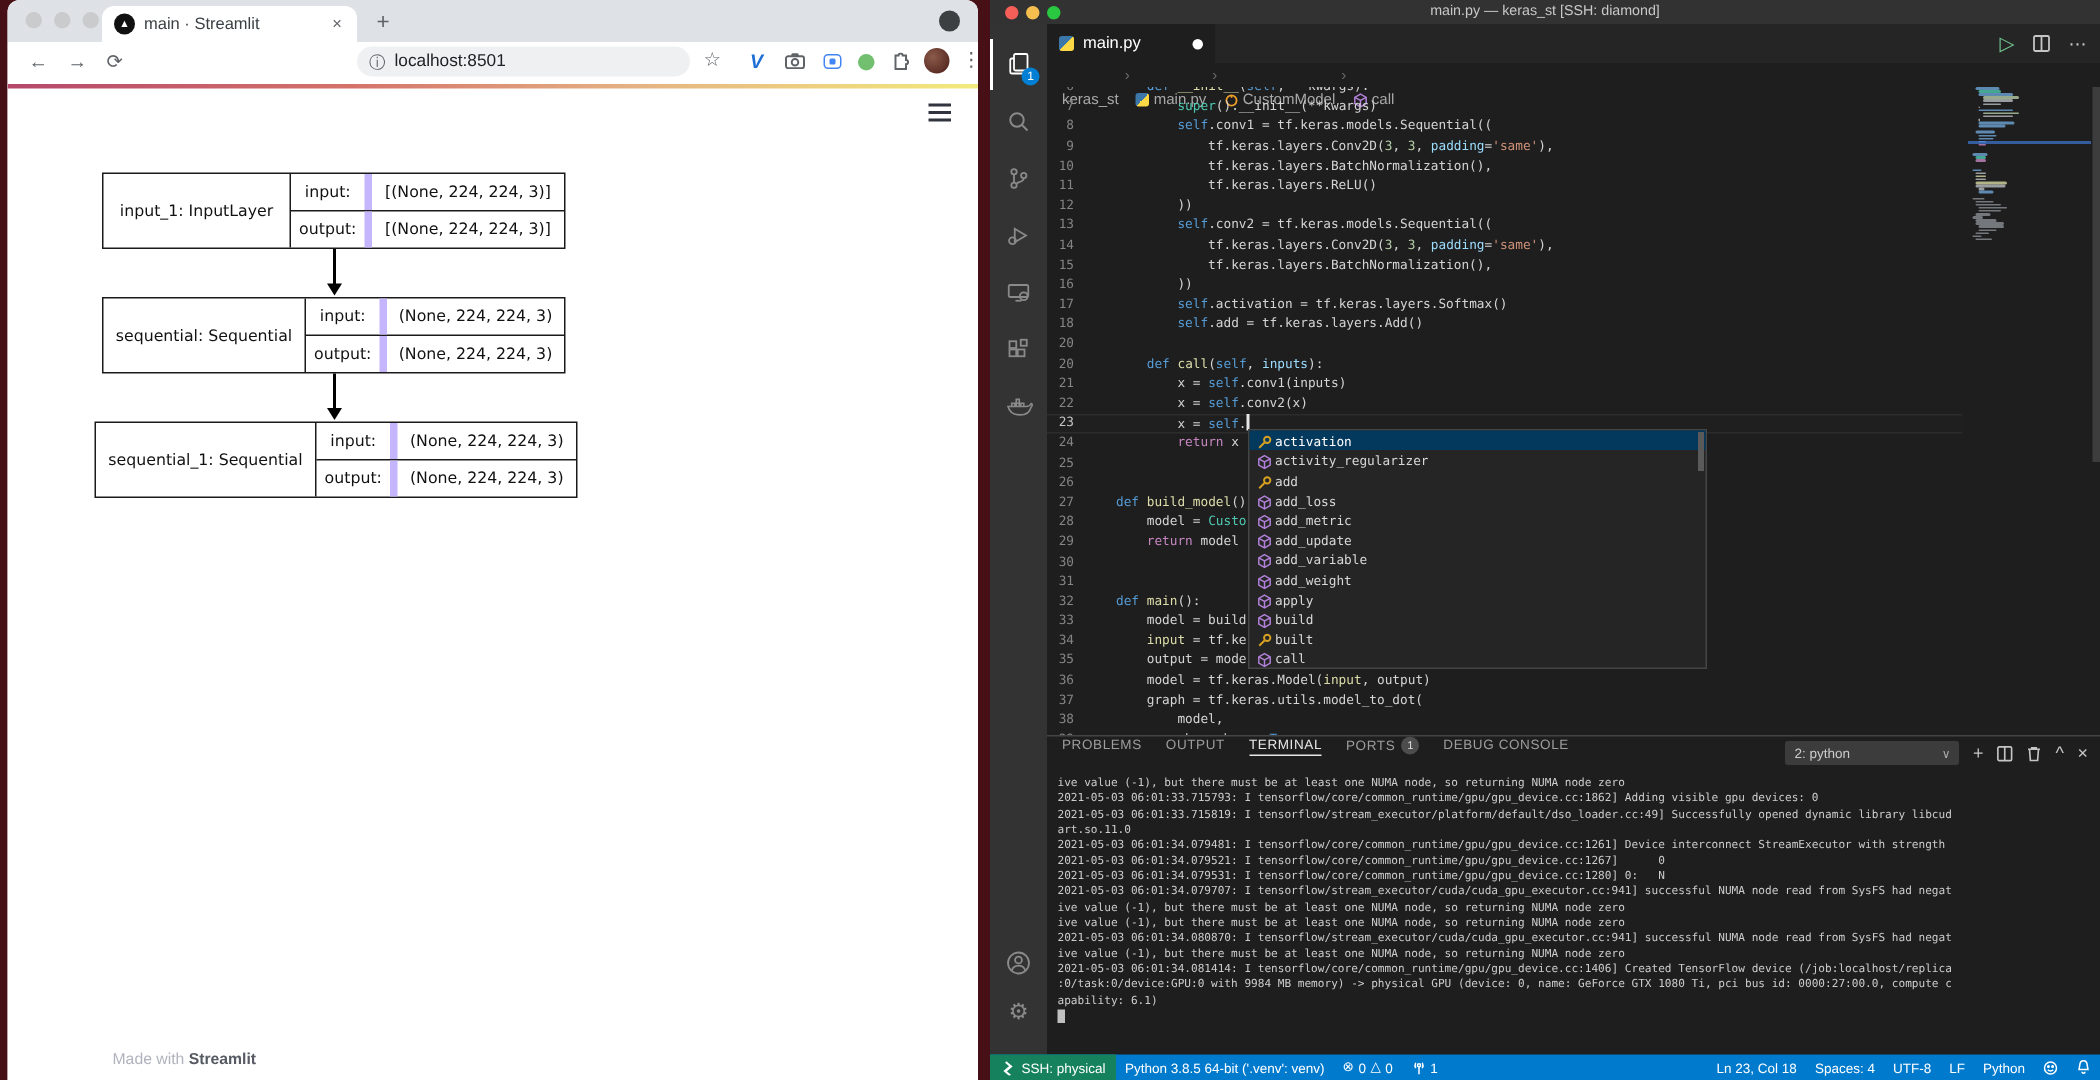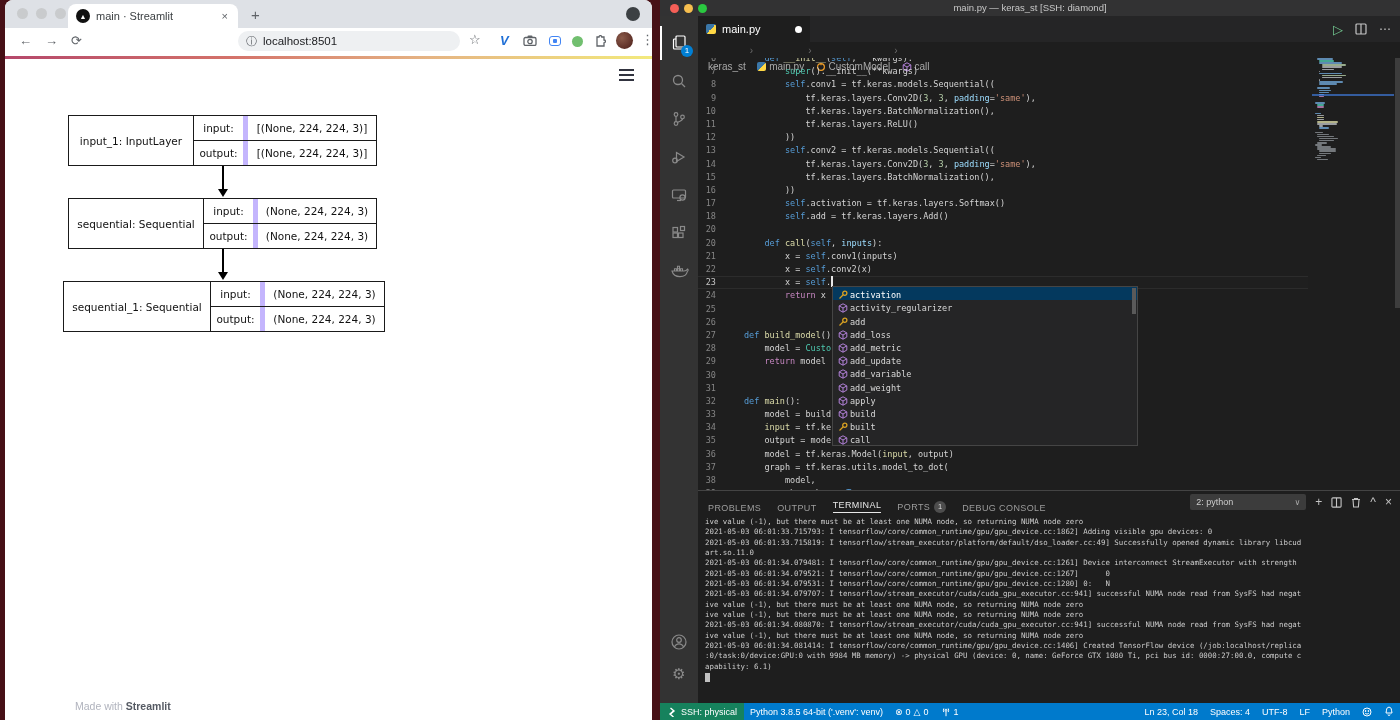--- a/index.html
+++ b/index.html
@@ -99,21 +99,21 @@
   .mm-cur { position:absolute; left:0; right:0; height:2px; background:rgba(66,133,244,.6); }
   .v-scrollthumb { position:absolute; top:42px; right:0; width:5px; height:250px; background:rgba(121,121,121,.35); }
 
   .suggest { position:absolute; left:134px; top:270px; width:306px; background:#252526; border:1px solid #454545; z-index:6; }
   .sg-row { height:13.2px; display:flex; align-items:flex-end; padding-left:3px; font-family:"DejaVu Sans Mono",monospace; font-size:8.5px; color:#d8d8d8; }
   .sg-row.sel { background:#04395e; color:#fff; }
   .sg-ic { width:14px; flex:none; display:flex; align-items:center; justify-content:center; }
   .sg-scroll { position:absolute; right:1px; top:1px; width:4px; height:26px; background:#5a5a5a; }
 
   .panel { position:absolute; left:0; right:0; top:474px; bottom:0; background:#1e1e1e; border-top:1px solid #444; }
-  .panel-header { position:relative; height:22px; display:flex; align-items:flex-end; padding-left:10px; gap:16px; }
+  .panel-header { position:relative; height:22px; display:flex; align-items:flex-start; padding-left:10px; gap:16px; }
   .ptab { font-size:9px; letter-spacing:.4px; color:#9d9d9d; display:flex; align-items:center; gap:4px; }
   .ptab.active { color:#e7e7e7; border-bottom:1px solid #e7e7e7; padding-bottom:2px; }
   .ptab-badge { width:12px; height:12px; border-radius:50%; background:#4d4d4d; color:#ddd; font-size:7.5px; line-height:12px; text-align:center; letter-spacing:0; }
   .panel-controls { position:absolute; right:8px; top:0; height:22px; display:flex; align-items:center; gap:9px; color:#c5c5c5; }
   .term-select { width:116px; height:16px; background:#3c3c3c; border-radius:2px; color:#ccc; font-size:9px; display:flex; align-items:center; padding:0 6px; }
   .term-select .chev { margin-left:auto; font-size:8px; color:#aaa; }
   .pc-glyph { font-size:12px; line-height:12px; }
   .terminal { position:absolute; top:22px; left:7px; right:4px; bottom:0; font-family:"DejaVu Sans Mono",monospace; font-size:7.4px; color:#cccccc; padding-top:4px; }
   .tline { height:10.35px; line-height:10.35px; white-space:pre; }
   .tcursor { width:5px; height:8.5px; background:#c0c0c0; margin-top:1px; }

